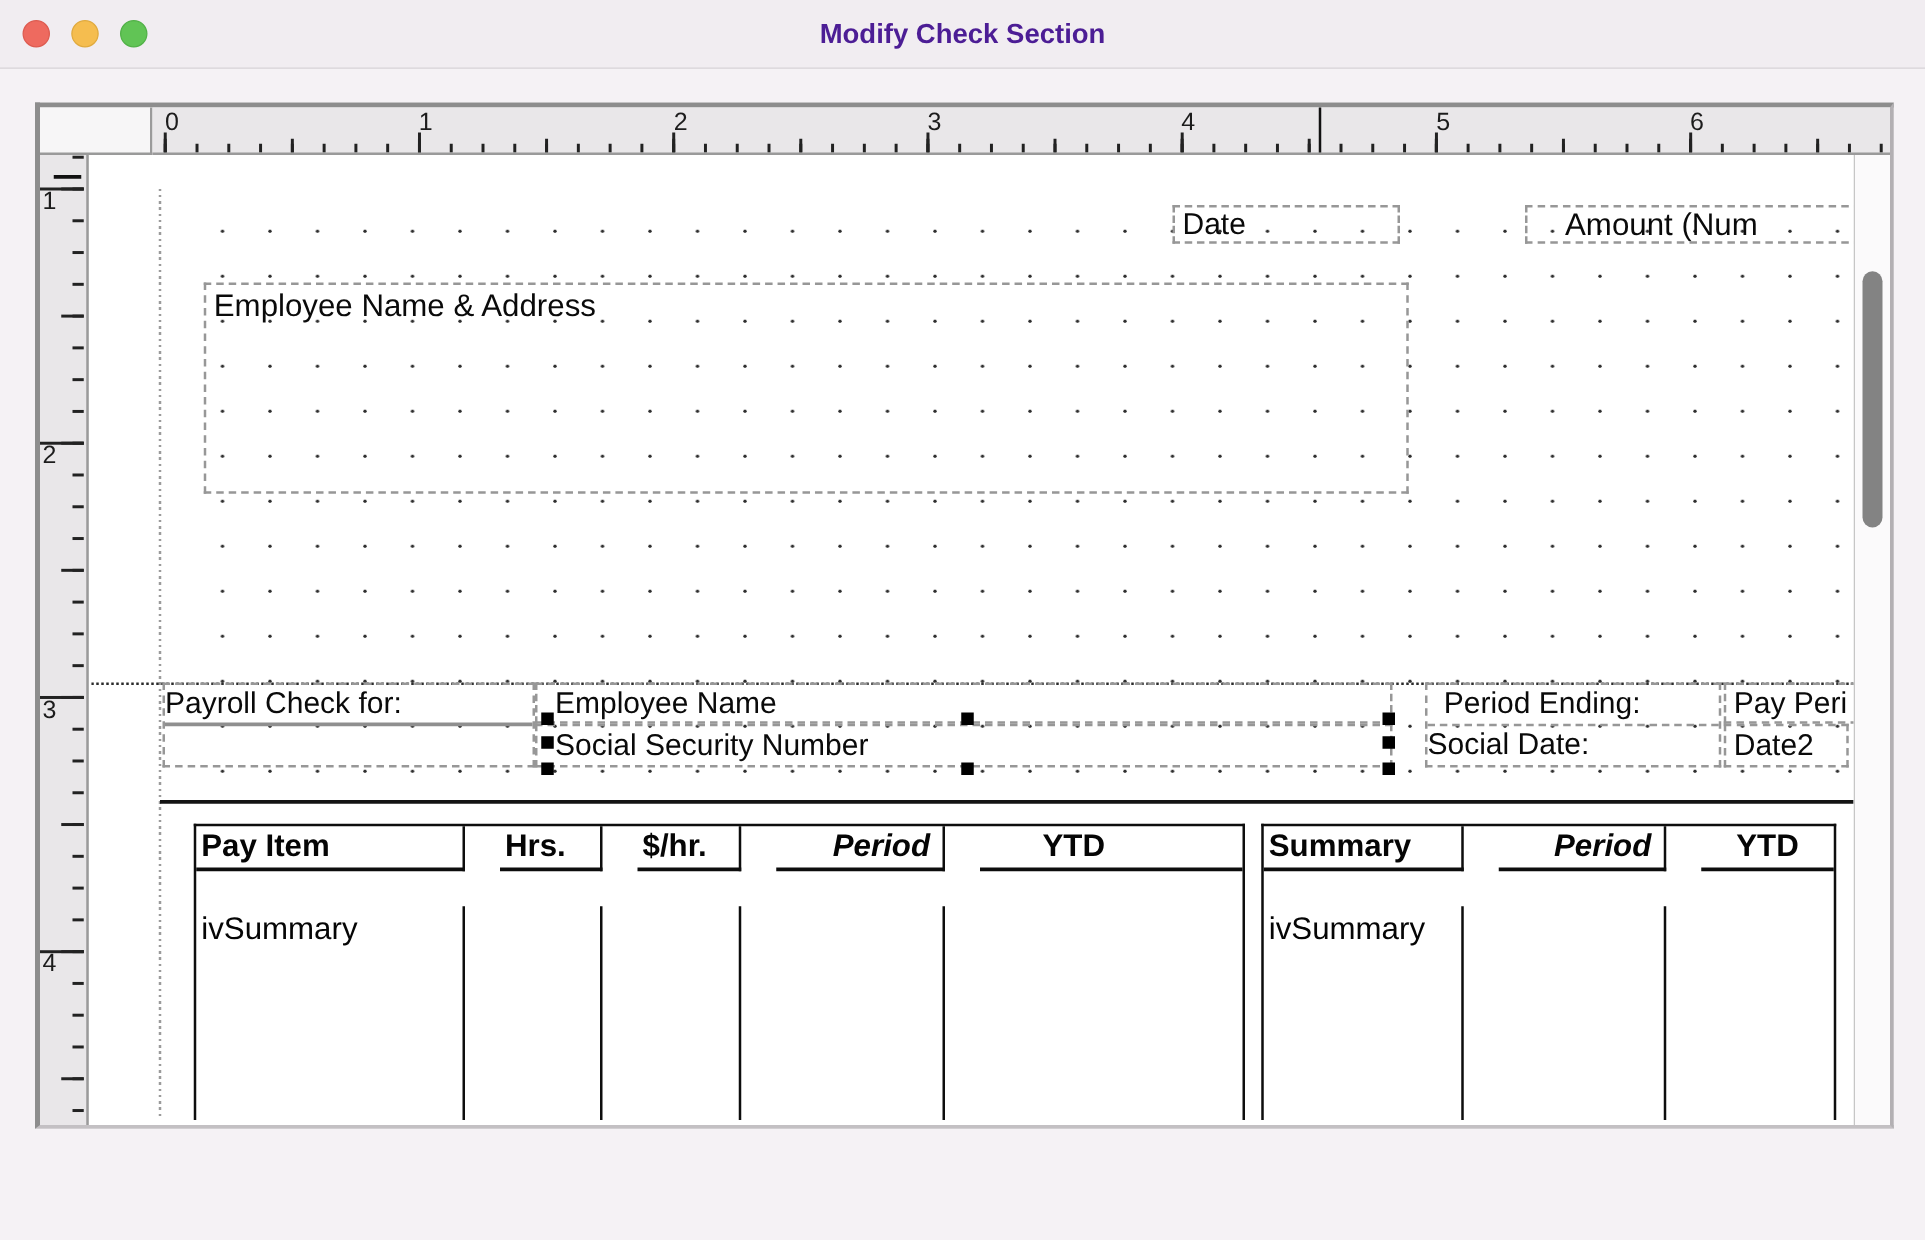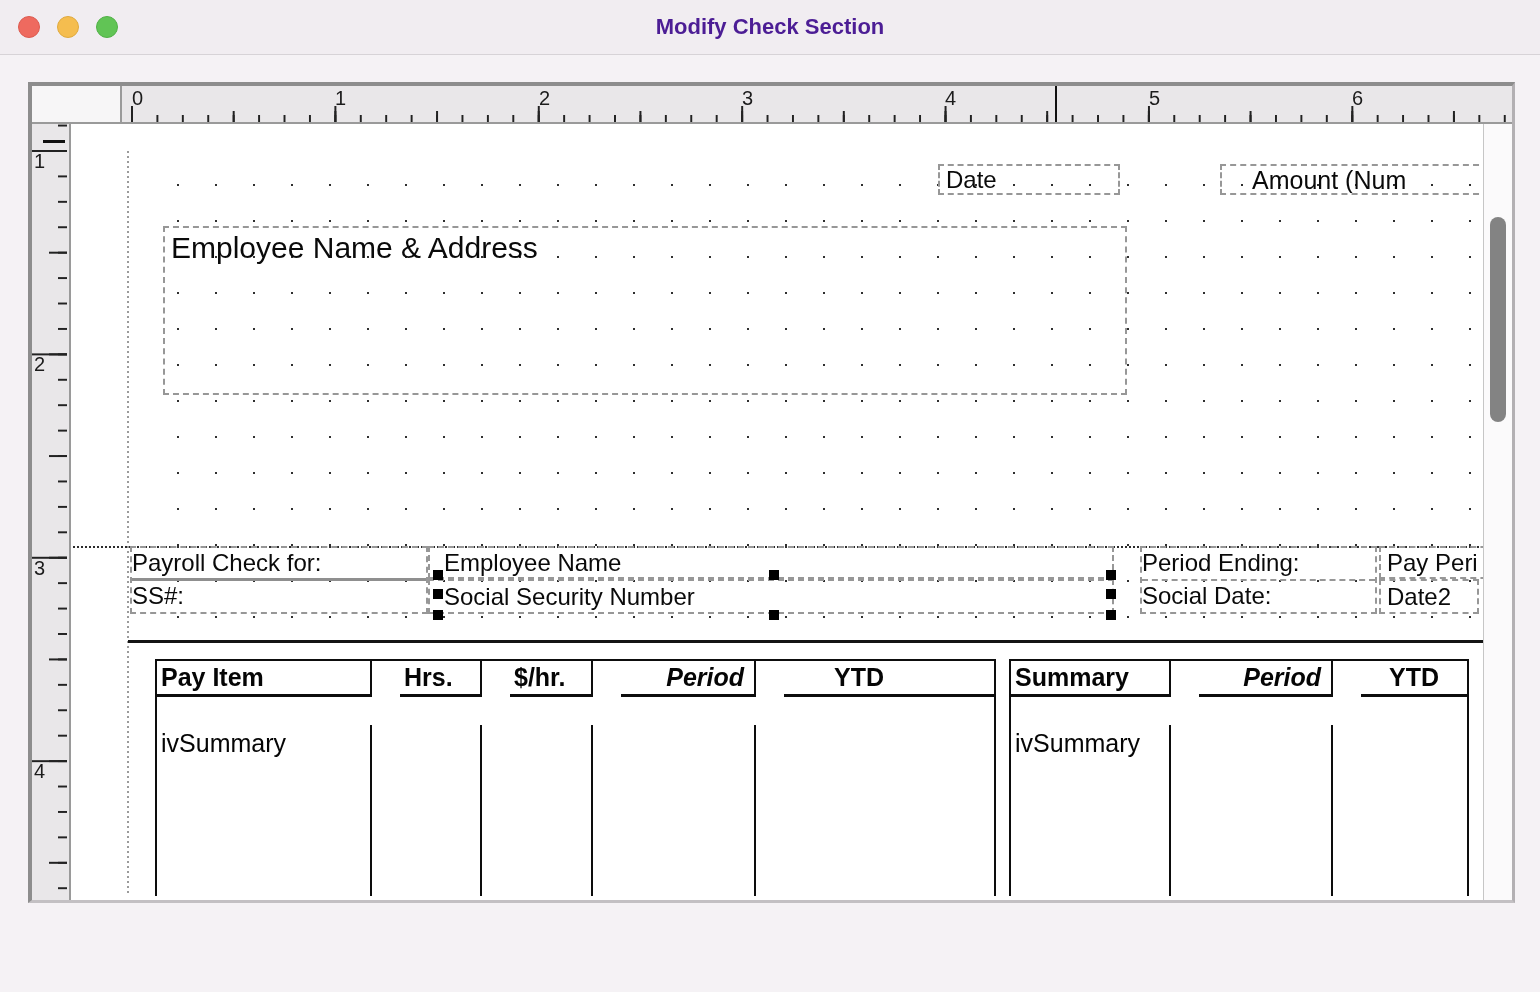--- a/index.html
+++ b/index.html
@@ -57,32 +57,32 @@
   .guide { position:absolute; left:54px; top:0; width:2px; height:745px;
     background:repeating-linear-gradient(to bottom,#9b9b9b 0 2px,transparent 2px 5px); }
   .dots { position:absolute; left:80px; top:10px; right:0; height:476px;
     background-image:radial-gradient(circle,#2f2f2f 1.2px,transparent 1.5px);
     background-size:38px 36px; background-position:6px 6px; }
 
   .fieldbox { position:absolute; border:2px dashed #979797; color:#0a0a0a;
     font-size:24px; overflow:hidden; white-space:nowrap; }
   .box-date     { left:865px; top:13px; width:182px; height:31px; line-height:28px; padding-left:6px; }
   .box-amount   { left:1147px; top:13px; width:340px; height:31px; line-height:28px; padding-left:30px; font-size:25px; }
-  .box-empaddr  { left:90px; top:75px; width:964px; height:169px; padding:3px 6px; font-size:30px; }
+  .box-empaddr  { left:90px; top:75px; width:964px; height:169px; padding:3px 6px; font-size:25px; }
 
   .divider-dotted { position:absolute; left:0; right:0; top:395px; height:0;
     border-top:2px dotted #2b2b2b; }
   .divider-solid  { position:absolute; left:55px; right:0; top:489px; height:3px; background:#141414; }
 
   .lblbox { position:absolute; border:2px dashed #979797; font-size:24px; color:#0a0a0a; }
   .lbl-left  { left:57px;  top:395px; width:298px; height:68px; }
   .lbl-right { left:1067px; top:395px; width:237px; height:68px; }
   .lblrow { height:31px; line-height:30px; padding-right:5px; white-space:nowrap; }
   .lbl-left .lblrow.r1 { border-bottom:3px solid #8f8f8f; height:33px; }
-  .lbl-right .lblrow.r1 { border-bottom:2px dashed #979797; height:33px; }
+  .lbl-right .lblrow.r1 { border-bottom:2px dashed #979797; height:33px;padding-left:13px; }
 
   .val-empname { left:355px; top:395px; width:686px; height:33px; line-height:30px; padding-left:14px; }
   .val-ssn     { left:355px; top:428px; width:686px; height:35px; line-height:32px; padding-left:14px; }
   .val-payper  { left:1306px; top:395px; width:290px; height:33px; line-height:30px; padding-left:6px; }
   .val-date2   { left:1306px; top:428px; width:100px; height:35px; line-height:32px; padding-left:6px; }
 
   .handle { position:absolute; width:10px; height:10px; background:#000; }
 
   
   .stub-table { position:absolute; top:508px; height:250px; display:grid;
@@ -160,21 +160,20 @@
         <span>Amount (Num</span>
       </div>
       <div class="fieldbox box-empaddr">
         <span>Employee Name &amp; Address</span>
       </div>
 
       <div class="divider-dotted"></div>
 
       <div class="lblbox lbl-left">
         <div class="lblrow r1">Payroll Check for:</div>
-        <div class="lblrow">SS#:</div>
       </div>
       <div class="fieldbox val-ssn">
         <span>Social Security Number</span>
       </div>
       <div class="fieldbox val-empname">
         <span>Employee Name</span>
       </div>
 
       <div class="lblbox lbl-right">
         <div class="lblrow r1">Period Ending:</div>

